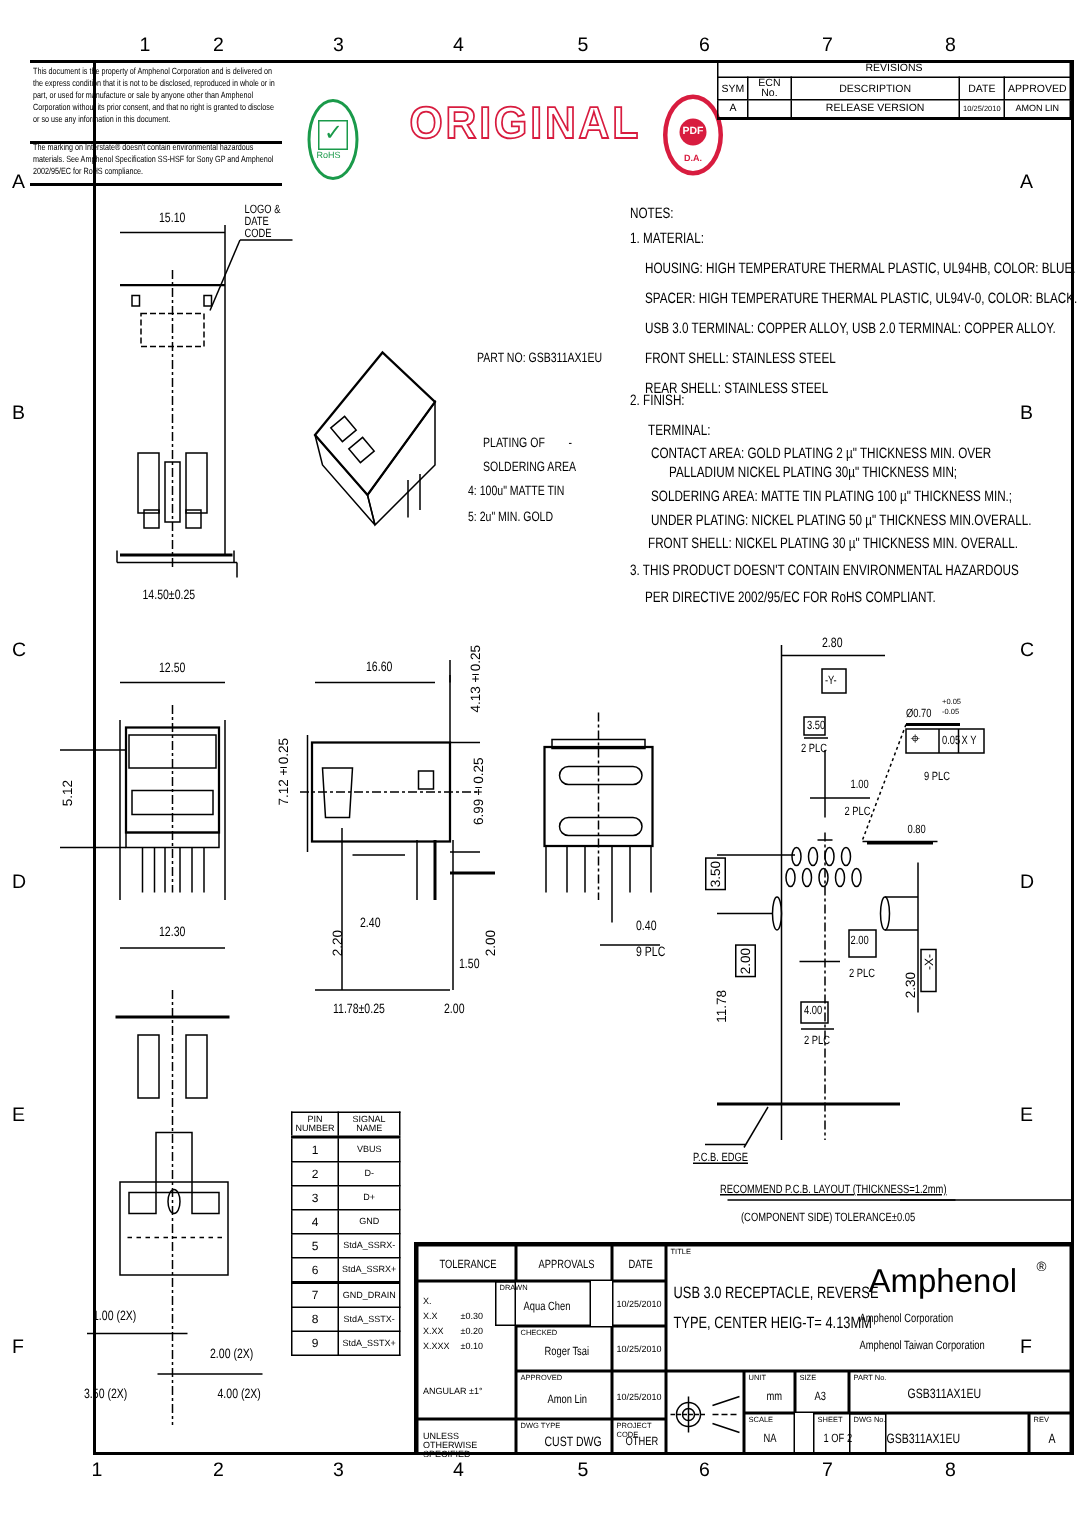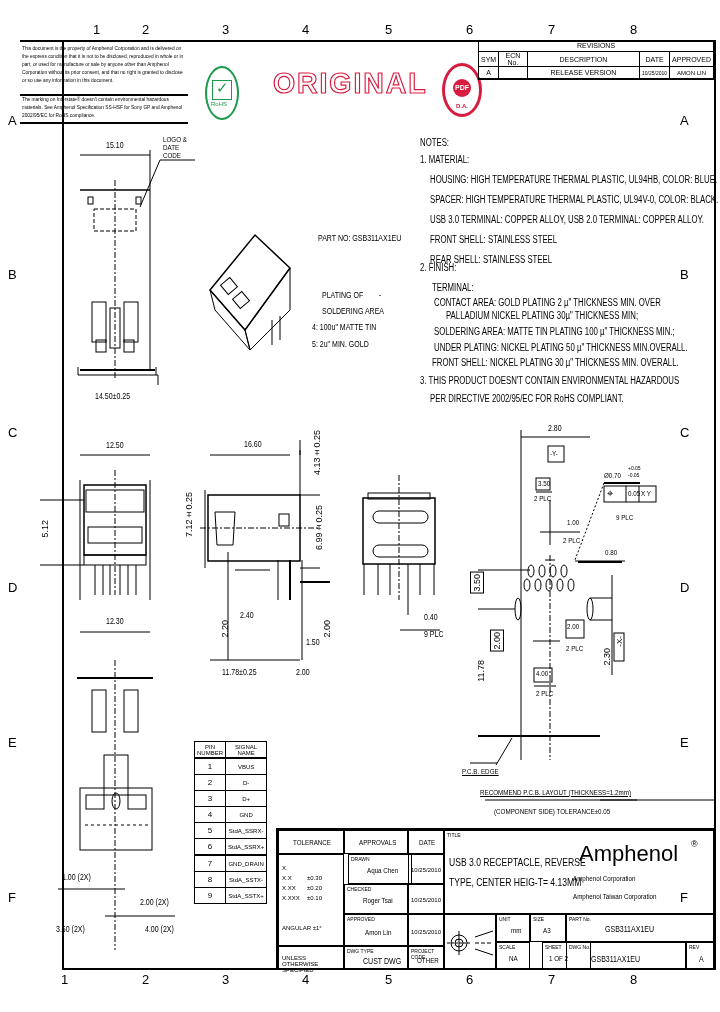--- a/index.html
+++ b/index.html
@@ -386,21 +386,21 @@
     <span class="abs" style="left:28px;top:40px;font-size:6px;">±0.10</span>
     <span class="abs" style="left:3px;top:70px;font-size:6px;">ANGULAR  ±1°</span>
   </div>
   <div class="cell" style="left:0;top:116px;width:66px;height:24px;">
     <span class="abs" style="left:3px;top:8px;font-size:6px;">UNLESS OTHERWISE SPECIFIED</span>
   </div>
 
   <div class="cell" style="left:66px;top:0;width:64px;height:24px;">
     <span class="t8 t" style="left:14px;top:8px;">APPROVALS</span>
   </div>
-  <div class="cell" style="left:70px;top:24px;width:64px;height:30px;">
+  <div class="cell" style="left:52px;top:24px;width:64px;height:30px;">
     <span class="lbl">DRAWN</span>
     <span class="t8 t" style="left:18px;top:12px;">Aqua Chen</span>
   </div>
   <div class="cell" style="left:66px;top:54px;width:64px;height:30px;">
     <span class="lbl">CHECKED</span>
     <span class="t8 t" style="left:18px;top:12px;">Roger Tsai</span>
   </div>
   <div class="cell" style="left:66px;top:84px;width:64px;height:32px;">
     <span class="lbl">APPROVED</span>
     <span class="t8 t" style="left:20px;top:14px;">Amon Lin</span>

